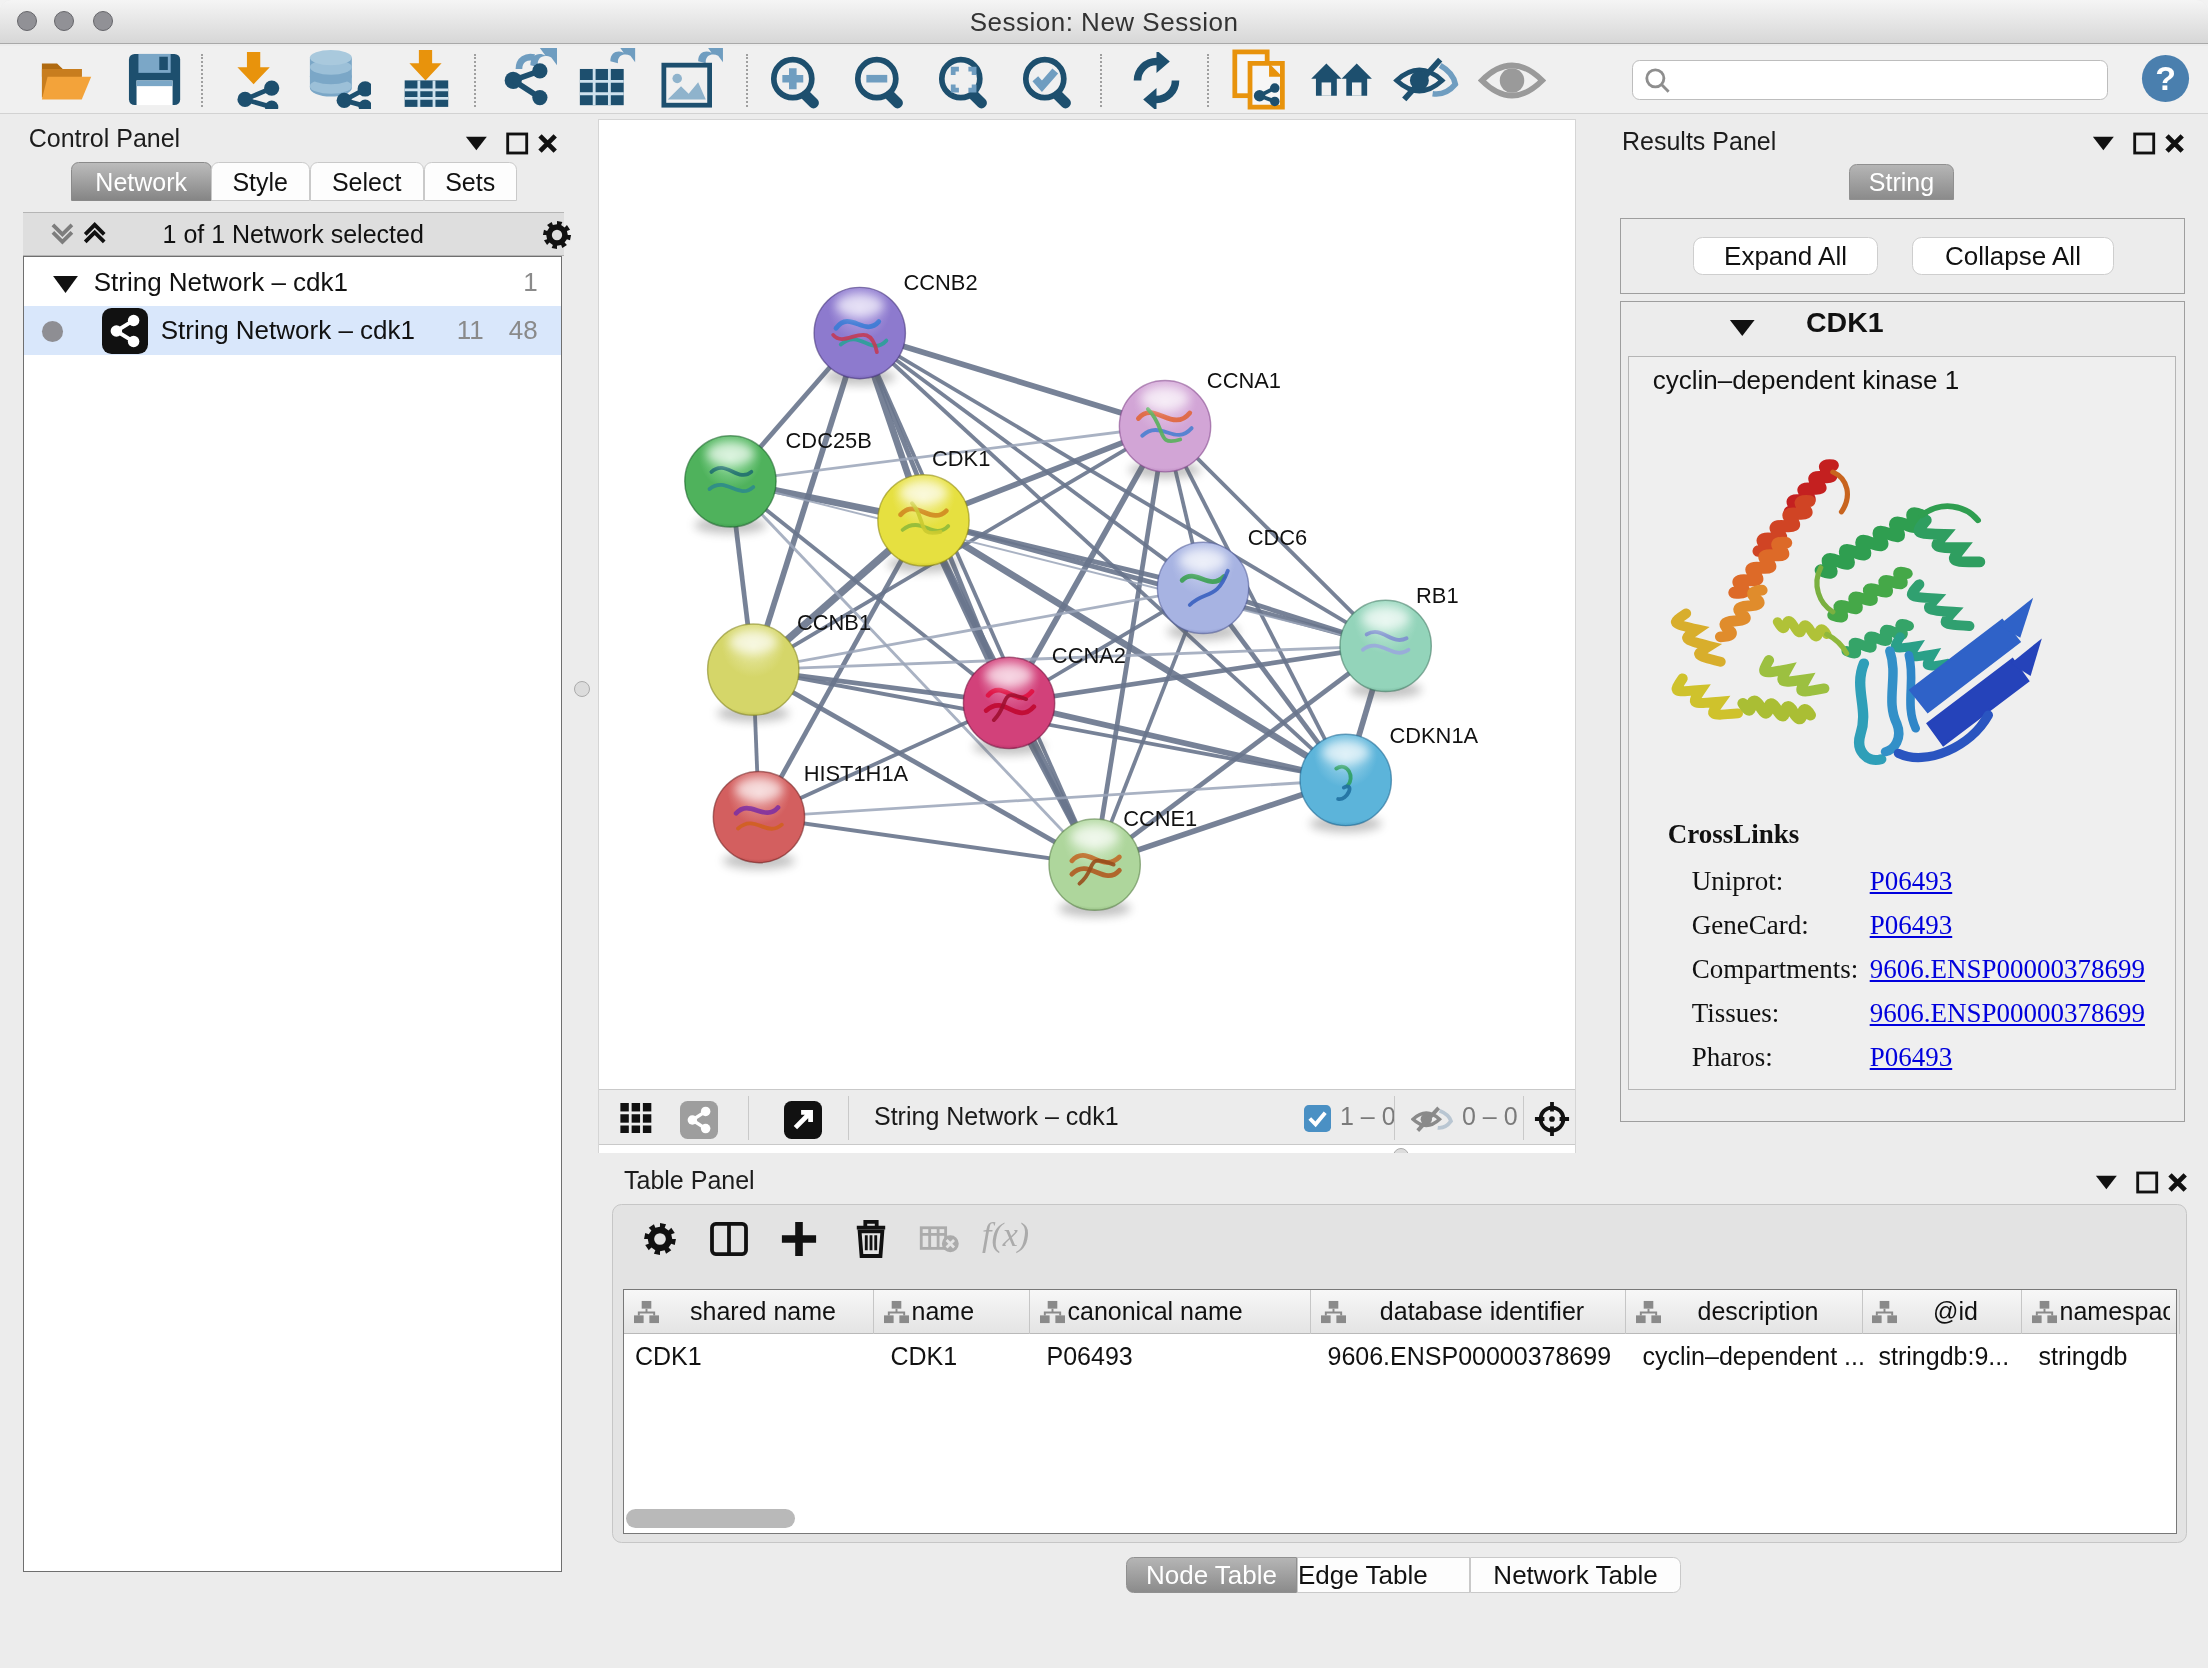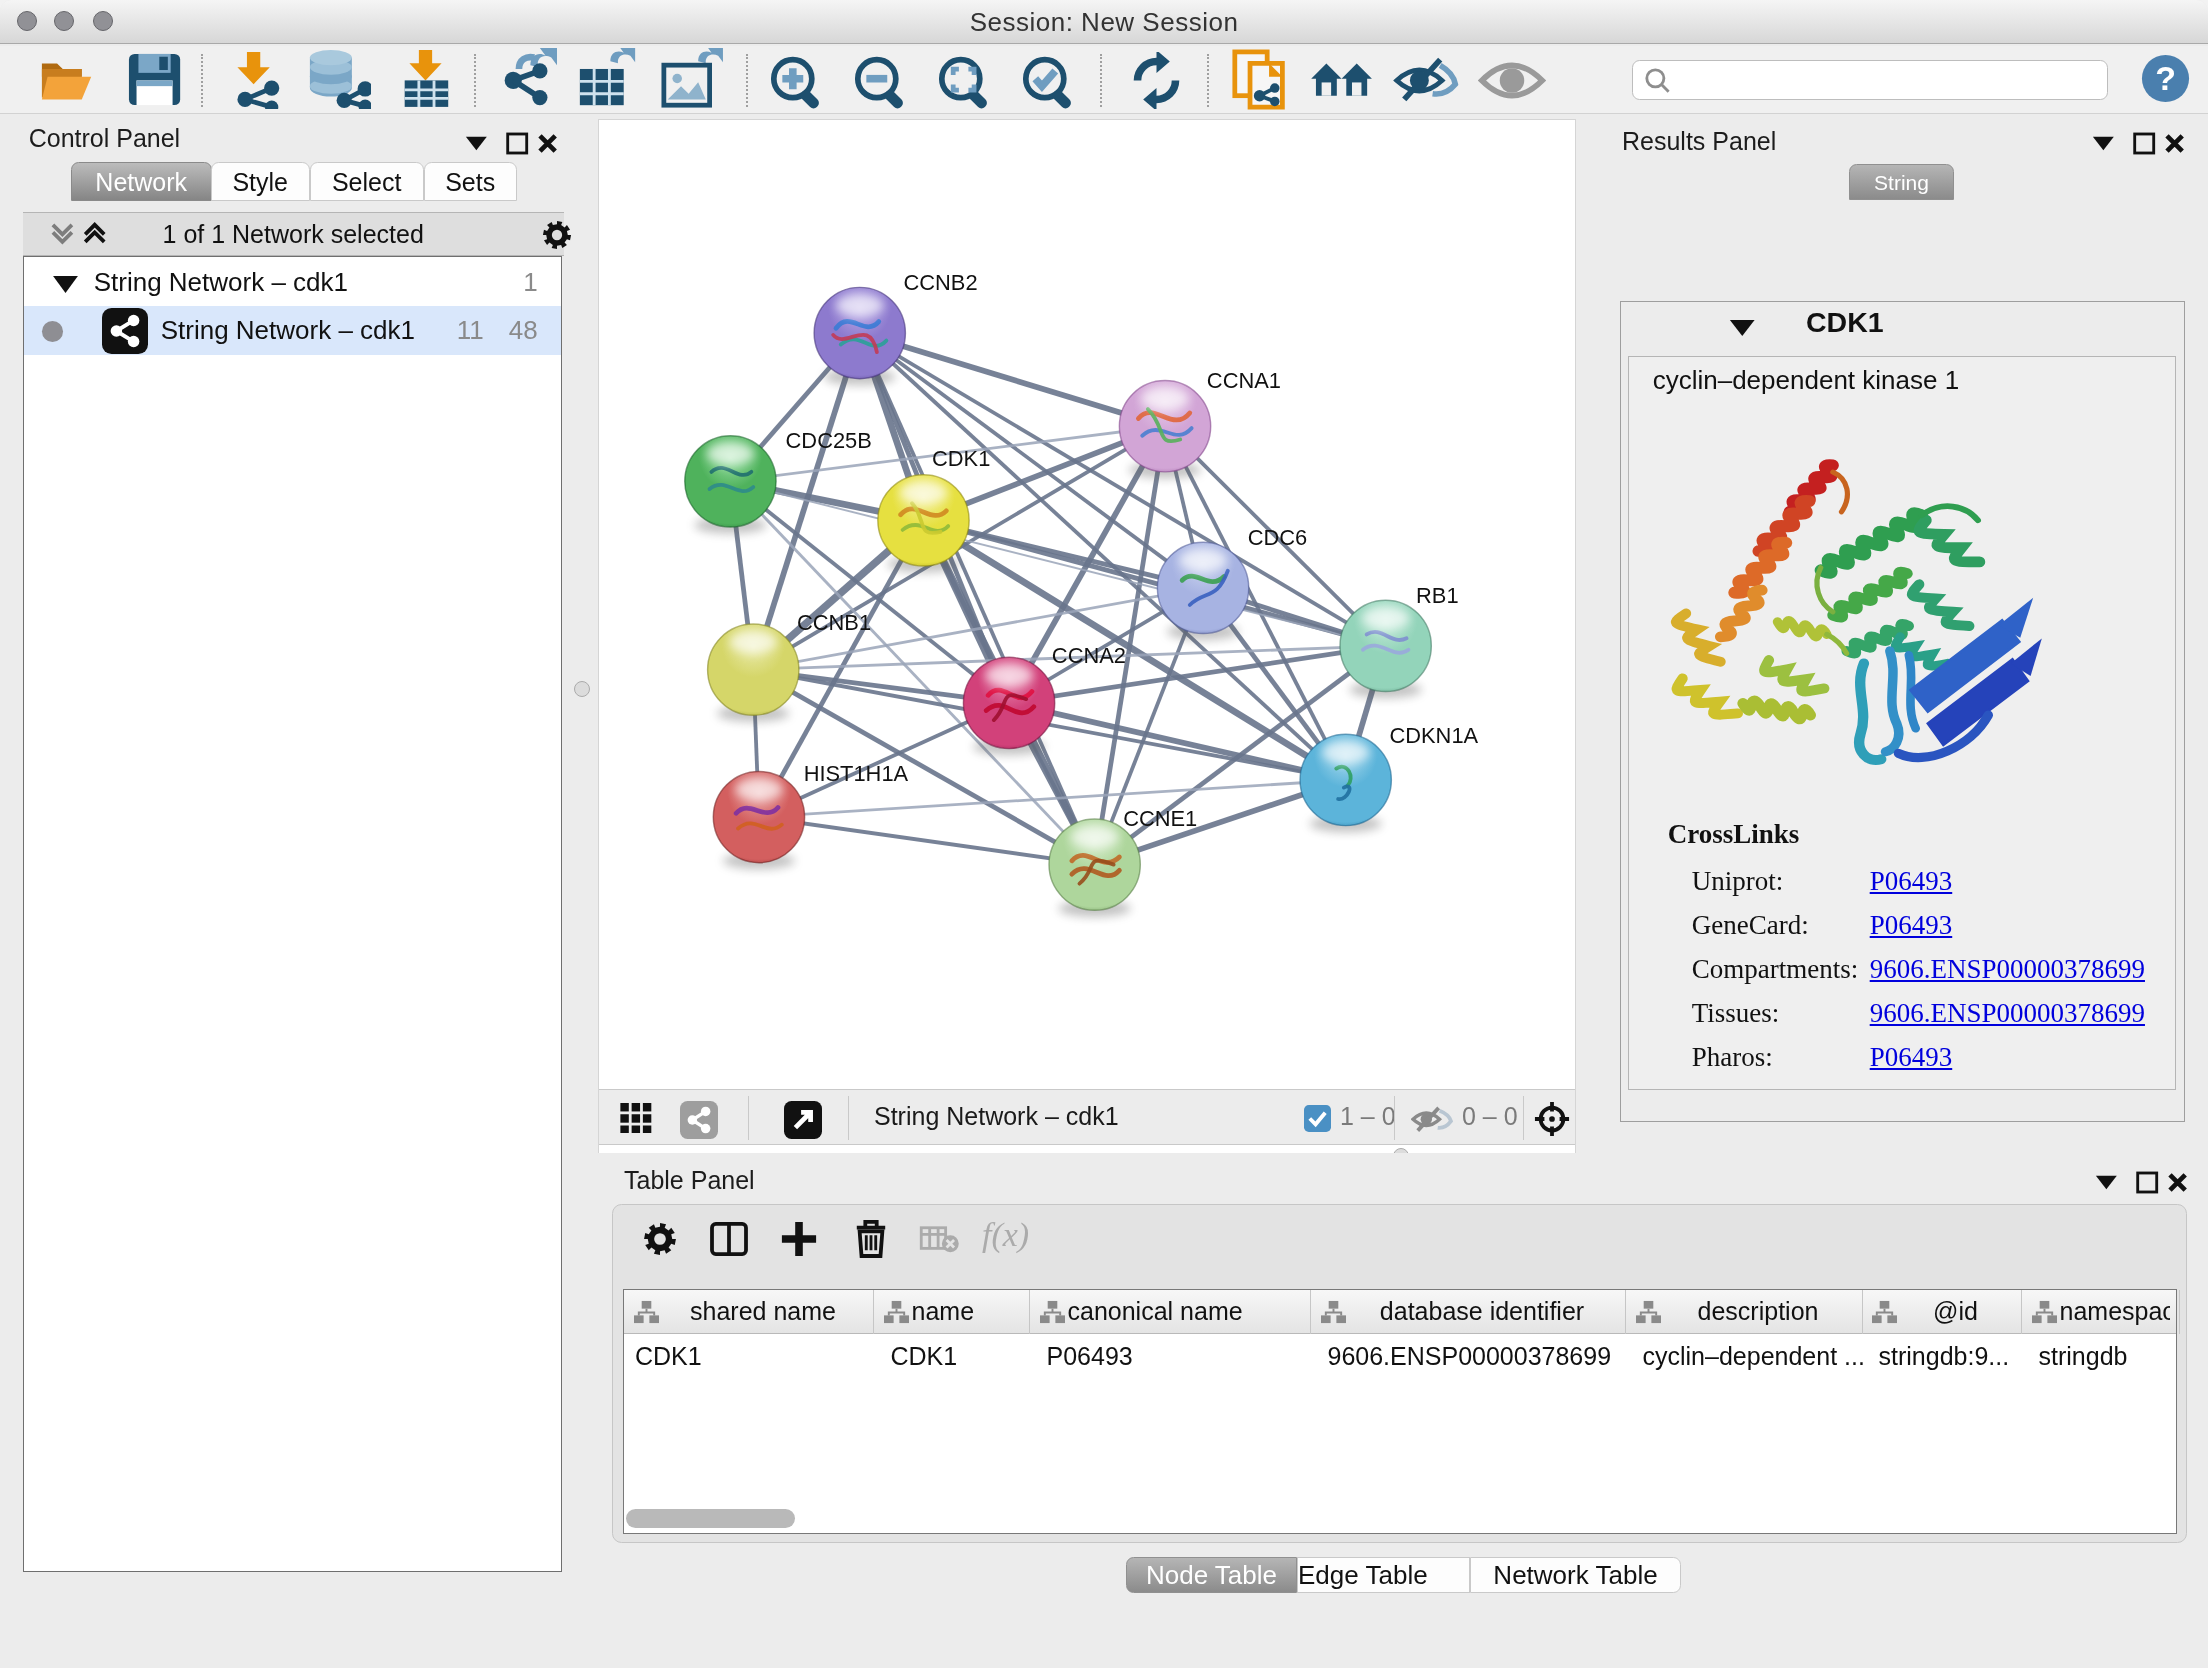--- a/index.html
+++ b/index.html
@@ -427,21 +427,25 @@
 <div class="abs" style="left:574px;top:681px;width:16px;height:16px;border-radius:50%;background:#dcdcdc;border:1px solid #ababab"></div>
 <div class="abs" style="left:1581px;top:622px;width:16px;height:16px;border-radius:50%;background:#dcdcdc;border:1px solid #ababab"></div>
 <div class="abs" style="left:1393px;top:1148px;width:16px;height:16px;border-radius:50%;background:#dcdcdc;border:1px solid #ababab"></div>
 <div id="results" class="abs" style="left:1577px;top:116px;width:632px;height:1037px;background:#ececec">
  <div class="abs paneltitle" style="left:45px;top:10.5px">Results Panel</div>
  <svg class="abs" style="left:514px;top:15px" width="95" height="25" viewBox="0 0 100 26">
    <path d="M2 6 l22 0 -11 14 z" fill="#111"></path>
    <rect x="46" y="3" width="20" height="20" fill="none" stroke="#111" stroke-width="3"></rect>
    <path d="M80 5 l16 16 M96 5 l-16 16" stroke="#111" stroke-width="5"></path>
  </svg>
- <div class="abs" style="left:272px;top:48px;width:105px;height:36px;background:linear-gradient(#b5b5b5,#8b8b8b);border:1px solid #909090;border-radius:7.6px 7.6px 0 0;color:#fff;font-size:21px;text-align:center;line-height:35px">String</div>
+ <div class="abs" style="left:272px;top:48px;width:105px;height:36px;background:linear-gradient(#b5b5b5,#8b8b8b);border:1px solid #909090;border-radius:7.6px 7.6px 0 0;color:#fff;font-size:25px;text-align:center;line-height:35px">String</div>
+ <div class="abs" style="left:43px;top:102px;width:565px;height:76px;border:1.9px solid #9e9e9e">
+   <div class="abs" style="left:72px;top:18px;width:185px;height:38px;background:#fff;border:1px solid #cecece;border-radius:9.5px;font-size:26px;text-align:center;line-height:36px;color:#111">Expand All</div>
+   <div class="abs" style="left:291px;top:18px;width:202px;height:38px;background:#fff;border:1px solid #cecece;border-radius:9.5px;font-size:26px;text-align:center;line-height:36px;color:#111">Collapse All</div>
+ </div>
  <div class="abs" style="left:43px;top:185px;width:565px;height:821px;border:1.9px solid #9e9e9e">
    <svg class="abs" style="left:107px;top:16px" width="28.5" height="21" viewBox="0 0 30 22">
           <path d="M2 2 h26 l-13 17 z" fill="#111"></path>
         </svg>
    <div class="abs" style="left:185px;top:3.8px;font-size:28.5px;font-weight:bold;color:#111">CDK1</div>
    <div class="abs" style="left:6.7px;top:54px;width:548px;height:734px;background:#efefef;border:1px solid #b5b5b5">
      <div class="abs" style="left:24px;top:7.6px;font-size:26px;color:#111">cyclin–dependent kinase 1</div>
      <svg class="abs" style="left:38px;top:90px" width="380" height="333" viewBox="30 40 440 400" preserveAspectRatio="none">
             <g fill="none" stroke-linecap="round">
 <path d="M 172 118 Q 188 120 180 113 Q 169 102 184 104 Q 200 106 193 99 Q 181 88 197 90 Q 213 92 205 85 Q 194 74 210 76 Q 225 78 218 71 Q 206 60 222 62" stroke="#c42020" stroke-width="14"></path>

